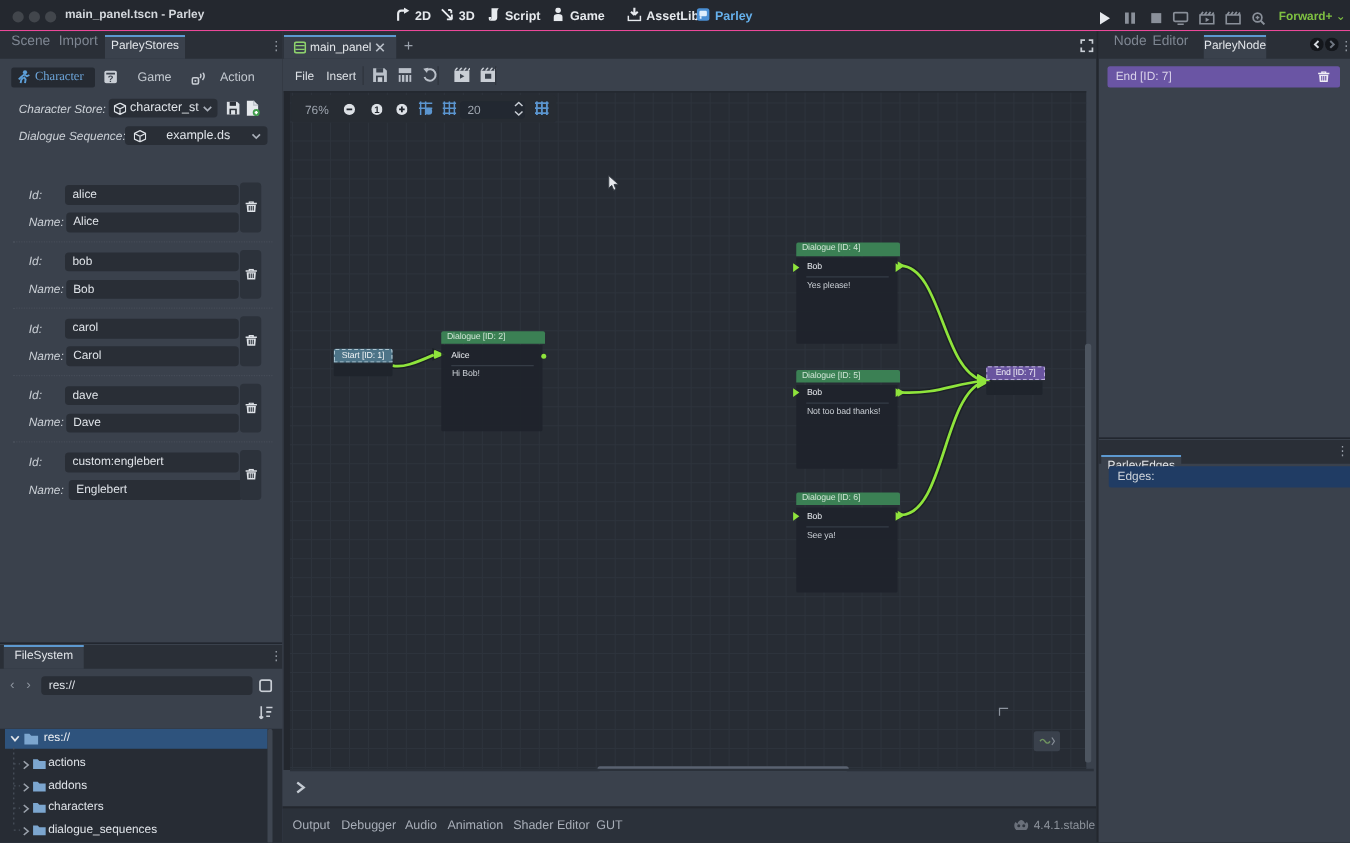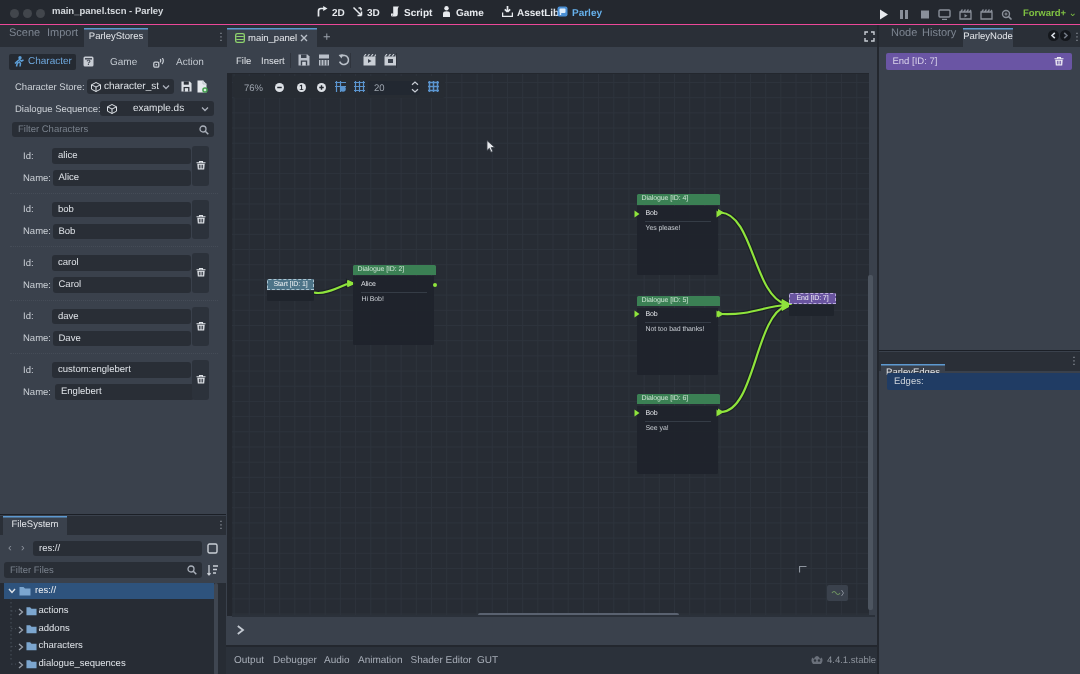--- a/index.html
+++ b/index.html
@@ -24,21 +24,21 @@
   #rightdock { left:877px; top:25px; width:203px; height:649px; background:#3a414c; border-left:2px solid #23272e; }
 
   .tabstrip { background:#2a2f37; height:22px; width:100%; left:0; top:0; }
   .tabtxt { position:absolute; top:2px; color:#7e8692; font-size:11px; }
   .tabbox { position:absolute; top:3px; height:19px; background:#3a414c; box-shadow:inset 0 1.5px 0 #5d99d0; color:#e3e6ea; font-size:9.5px; text-align:center; line-height:18px; }
   .dots3 { color:#9aa0aa; font-size:10px; letter-spacing:0; }
 
   
   .field { background:#292e36; border-radius:3px; color:#dfe3e8; }
   .btn { background:#2c323b; border-radius:3px; color:#dfe3e8; }
-  .lbl { color:#ccd1d7; font-size:9.5px; }
+  .lbl { color:#ccd1d7; font-size:9.5px;font-style:italic; }
   .ph { color:#79818c; }
   .trashbtn { left:192px; width:17px; height:39.5px; display:flex; align-items:center; justify-content:center; }
   .carddiv { left:10px; width:208px; border-top:1px dotted #454c57; }
   .treeline { left:0; top:0; }
   .bbtn { top:7.5px; font-size:10px; color:#a8aeb8; }
 
   
   #canvas { left:1px; top:48px; width:642px; height:543px; border-left:5px solid #23272e; border-top:1px solid #23272e; background:#272c34;
     background-image:
       linear-gradient(#2d333c 1px, transparent 1px),
@@ -114,21 +114,21 @@
   </div>
 
   <div id="leftdock" class="abs">
     <div class="tabstrip abs">
       <span class="tabtxt" style="left:9px">Scene</span>
       <span class="tabtxt" style="left:47px">Import</span>
       <div class="tabbox" style="left:84px;width:64px">ParleyStores</div>
       <div class="abs dots3" style="left:216px;top:7px">⋮</div>
     </div>
 
-    <div class="abs" style="left:9px;top:28.5px;width:67px;height:16px;background:#252a32;border-radius:2px;">
+    <div class="abs" style="left:9px;top:28.5px;width:67px;height:16px;background:#252a32;border-radius:2px;font-family:Liberation Serif, serif;">
       <svg class="abs" style="left:5px;top:2.5px" width="11" height="11" viewBox="0 0 11 11">
           <circle cx="6" cy="1.8" r="1.7" fill="#5d9fd8"></circle>
           <path d="M5.5 3.5 L3 5.5 L1 7.5 M5.5 3.5 L7.5 5 L9.5 4 M5 5.5 L6.5 7.5 L6 10.5 M4.5 6 L3 8 L2.5 10.5" stroke="#5d9fd8" stroke-width="1.5" fill="none"></path>
         </svg>
       <span class="abs" style="left:19px;top:2.5px;font-size:10px;color:#6ea7dc">Character</span>
     </div>
     <svg class="abs" style="left:83px;top:31px" width="11" height="11" viewBox="0 0 11 11">
         <rect x="0.5" y="0.5" width="10" height="10" rx="1.5" fill="#c9ced5"></rect>
         <path d="M2 2.8 h7" stroke="#3a414c" stroke-width="1.4"></path>
         <text x="5.5" y="9.3" font-size="7.5" font-weight="bold" fill="#3a414c" text-anchor="middle" font-family="Liberation Sans">?</text>
@@ -168,27 +168,20 @@
     <div class="field abs" style="left:100px;top:75.5px;width:114px;height:15.5px">
       <svg class="abs" style="left:7px;top:3px" width="10" height="10" viewBox="0 0 10 10">
           <path d="M5 0.5 L9.5 2.8 L9.5 7.2 L5 9.5 L0.5 7.2 L0.5 2.8 Z M0.5 2.8 L5 5 L9.5 2.8 M5 5 V9.5" stroke="#dfe3e8" stroke-width="1" fill="none"></path>
         </svg>
       <span class="abs" style="left:33px;top:2px;font-size:10px">example.ds</span>
       <svg class="abs" style="right:5px;top:5px" width="8" height="6" viewBox="0 0 8 6">
           <path d="M1 1.5 L4 4.5 L7 1.5" stroke="#aab0ba" stroke-width="1.3" fill="none"></path>
         </svg>
     </div>
 
-    <div class="field abs" style="left:12px;top:97px;width:202px;height:15px">
-      <span class="abs ph" style="left:6px;top:2px;font-size:9.5px">Filter Characters</span>
-      <svg class="abs" style="right:5px;top:2.5px" width="10" height="10" viewBox="0 0 10 10">
-          <circle cx="4" cy="4" r="3" stroke="#aab0ba" stroke-width="1.3" fill="none"></circle>
-          <path d="M6.3 6.3 L9.3 9.3" stroke="#aab0ba" stroke-width="1.5"></path>
-        </svg>
-    </div>
 
     <span class="lbl abs" style="left:23px;top:125.5px;font-size:9.5px">Id:</span>
     <div class="field abs" style="left:52px;top:123px;width:139px;height:15.5px">
         <span class="abs" style="left:6px;top:2px;font-size:9.5px">alice</span>
       </div>
     <span class="lbl abs" style="left:23px;top:147.5px;font-size:9.5px">Name:</span>
     <div class="field abs" style="left:52.5px;top:145px;width:138.5px;height:15.5px">
         <span class="abs" style="left:6px;top:2px;font-size:9.5px">Alice</span>
       </div>
     <div class="btn abs trashbtn" style="top:121px">
@@ -274,27 +267,20 @@
         <div class="abs dots3" style="left:216px;top:4px">⋮</div>
       </div>
       <span class="abs" style="left:8px;top:27px;color:#8d949e;font-size:11px">‹</span>
       <span class="abs" style="left:21px;top:27px;color:#8d949e;font-size:11px">›</span>
       <div class="field abs" style="left:33px;top:26px;width:169px;height:15px">
           <span class="abs" style="left:6px;top:2px;font-size:9.5px">res://</span>
         </div>
       <svg class="abs" style="left:207px;top:28px" width="11" height="11" viewBox="0 0 11 11">
           <rect x="1" y="1" width="9" height="9" rx="1.5" stroke="#c9ced5" stroke-width="1.4" fill="none"></rect>
         </svg>
-      <div class="field abs" style="left:4px;top:47px;width:198px;height:16px">
-        <span class="abs ph" style="left:6px;top:2.5px;font-size:9.5px">Filter Files</span>
-        <svg class="abs" style="right:5px;top:3px" width="10" height="10" viewBox="0 0 10 10">
-            <circle cx="4" cy="4" r="3" stroke="#aab0ba" stroke-width="1.3" fill="none"></circle>
-            <path d="M6.3 6.3 L9.3 9.3" stroke="#aab0ba" stroke-width="1.5"></path>
-          </svg>
-      </div>
       <svg class="abs" style="left:207px;top:49px" width="12" height="12" viewBox="0 0 12 12">
           <path d="M2 1 V11 M2 11 L0.5 9.2 M2 11 L3.5 9.2 M6 2 h5 M6 5.5 h4 M6 9 h3" stroke="#c9ced5" stroke-width="1.3" fill="none"></path>
         </svg>
 
       <div class="abs" style="left:0;top:68px;width:226px;height:92px;background:#272c34;overflow:hidden" id="tree">
         <div class="abs" style="left:4px;top:0;width:210px;height:15.5px;background:#2e537d"></div>
         <svg class="abs" style="left:8px;top:5px" width="8" height="6" viewBox="0 0 8 6">
             <path d="M1 1 L4 4.5 L7 1" stroke="#dfe3e8" stroke-width="1.4" fill="none"></path>
           </svg>
         <svg class="abs" style="left:19px;top:2.5px" width="12" height="10" viewBox="0 0 12 10">
@@ -535,21 +521,21 @@
           <path d="M2 9 C0 7 0 4 1.5 2.5 L3 4 C3.5 2 5 1 6 1 C7 1 8.5 2 9 4 L10.5 2.5 C12 4 12 7 10 9 Z" fill="#6a707a"></path>
           <circle cx="4" cy="5.5" r="1.2" fill="#2e343d"></circle>
           <circle cx="8" cy="5.5" r="1.2" fill="#2e343d"></circle>
         </svg>
       <span class="abs" style="left:601px;top:7.5px;font-size:9.5px;color:#8d939c">4.4.1.stable</span>
     </div>
   </div>
   <div id="rightdock" class="abs">
     <div class="tabstrip abs">
       <span class="tabtxt" style="left:12px">Node</span>
-      <span class="tabtxt" style="left:43px">History</span>
+      <span class="tabtxt" style="left:43px">Editor</span>
       <div class="tabbox" style="left:84px;width:50px">ParleyNode</div>
       <svg class="abs" style="left:169px;top:5px" width="11" height="11" viewBox="0 0 11 11">
           <circle cx="5.5" cy="5.5" r="5.5" fill="#14171c"></circle>
           <path d="M6.8 2.8 L4 5.5 L6.8 8.2" stroke="#d5dae0" stroke-width="1.6" fill="none"></path>
         </svg>
       <svg class="abs" style="left:181px;top:5px" width="11" height="11" viewBox="0 0 11 11">
           <circle cx="5.5" cy="5.5" r="5.5" fill="#14171c"></circle>
           <path d="M4.2 2.8 L7 5.5 L4.2 8.2" stroke="#6f7681" stroke-width="1.6" fill="none"></path>
         </svg>
       <div class="abs dots3" style="left:193px;top:7px">⋮</div>

